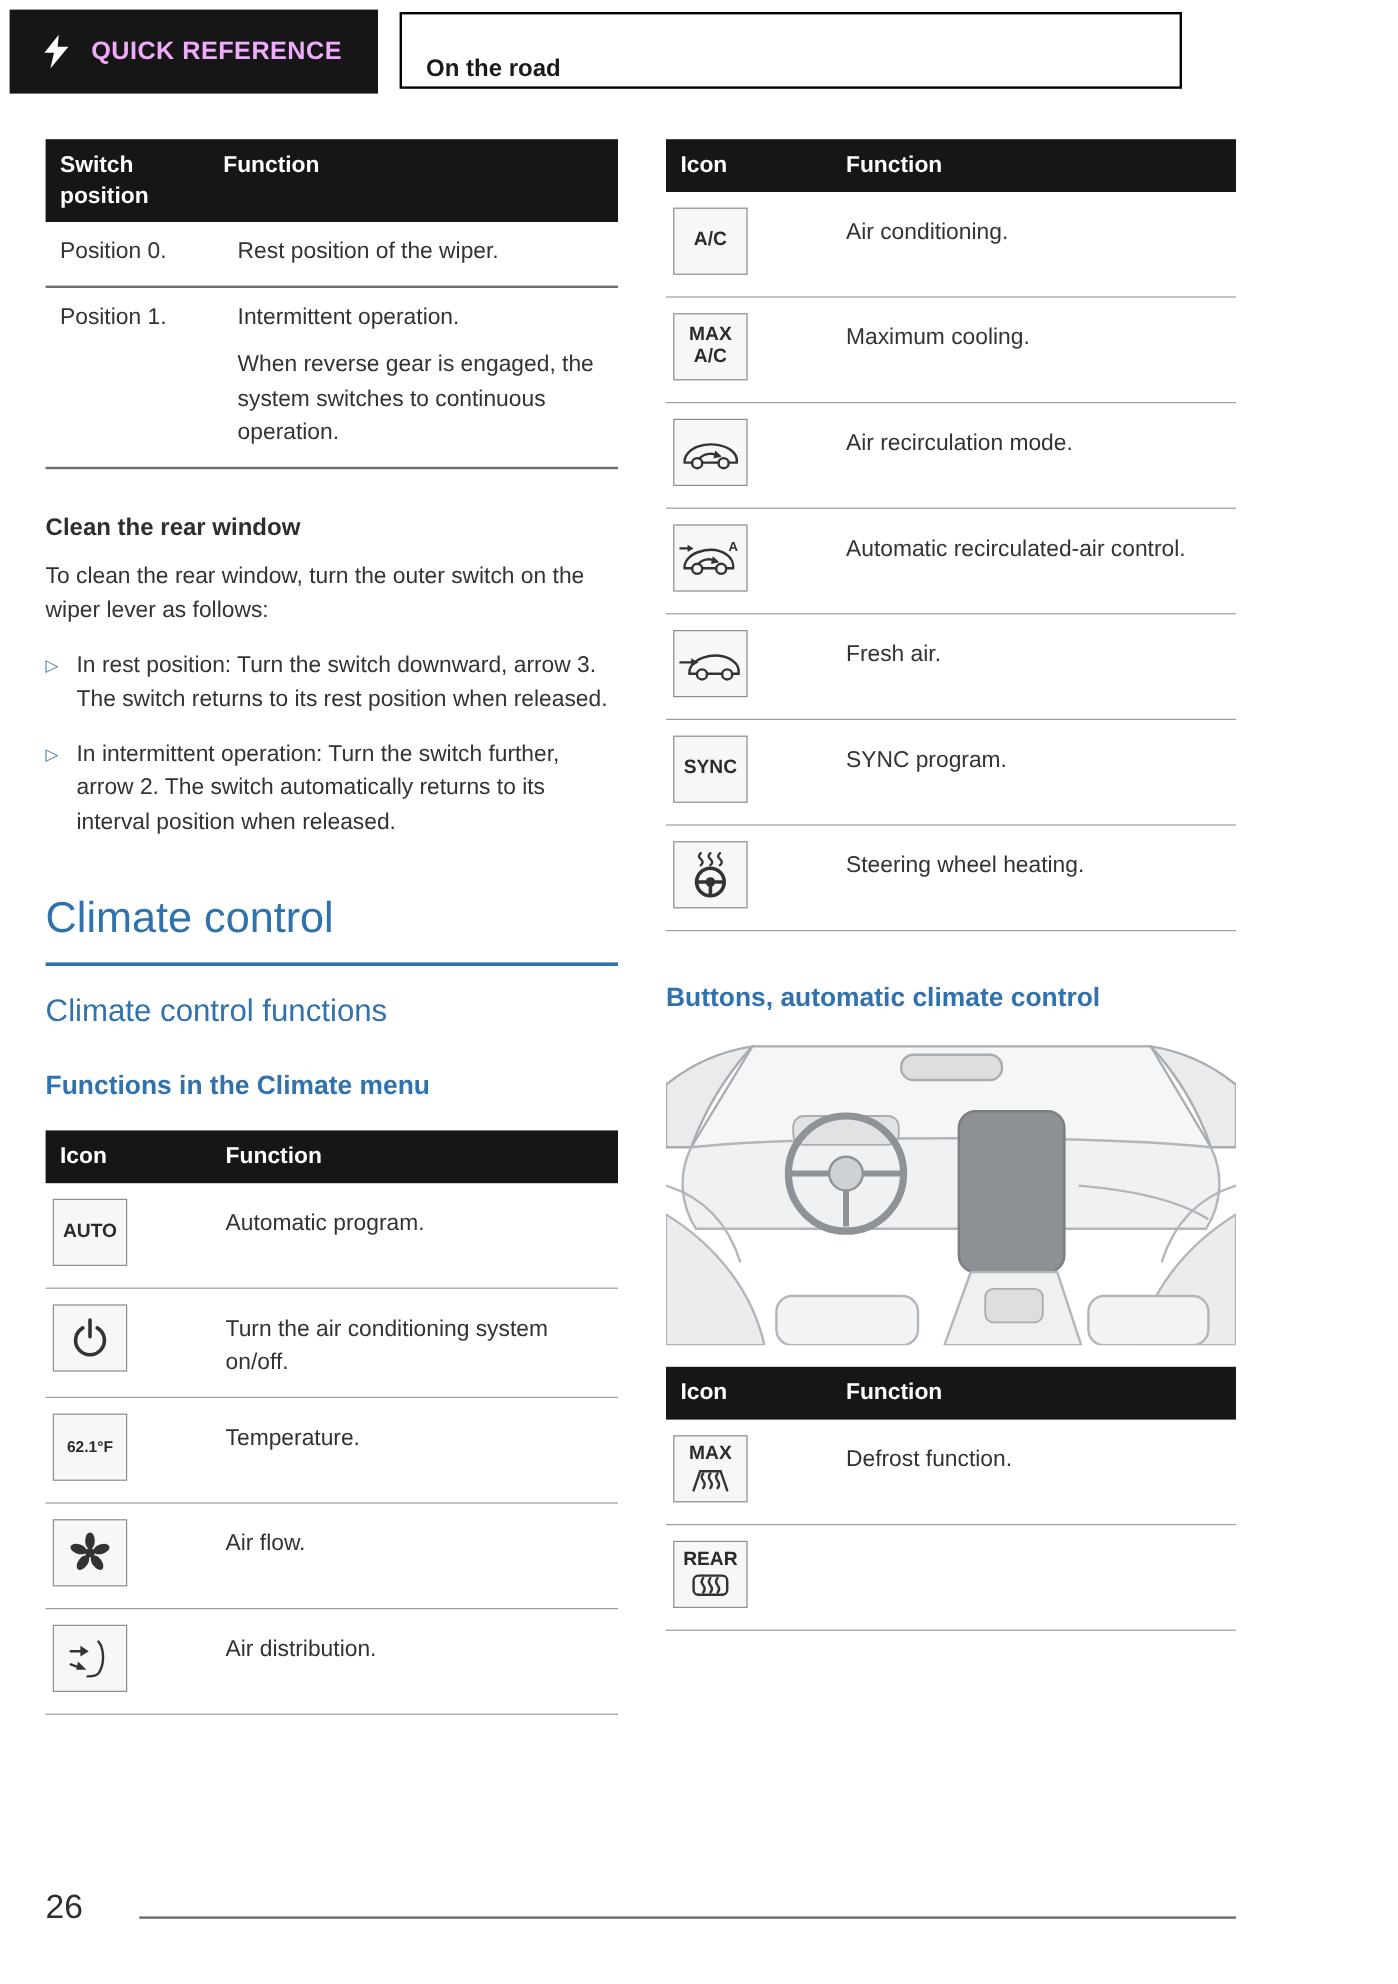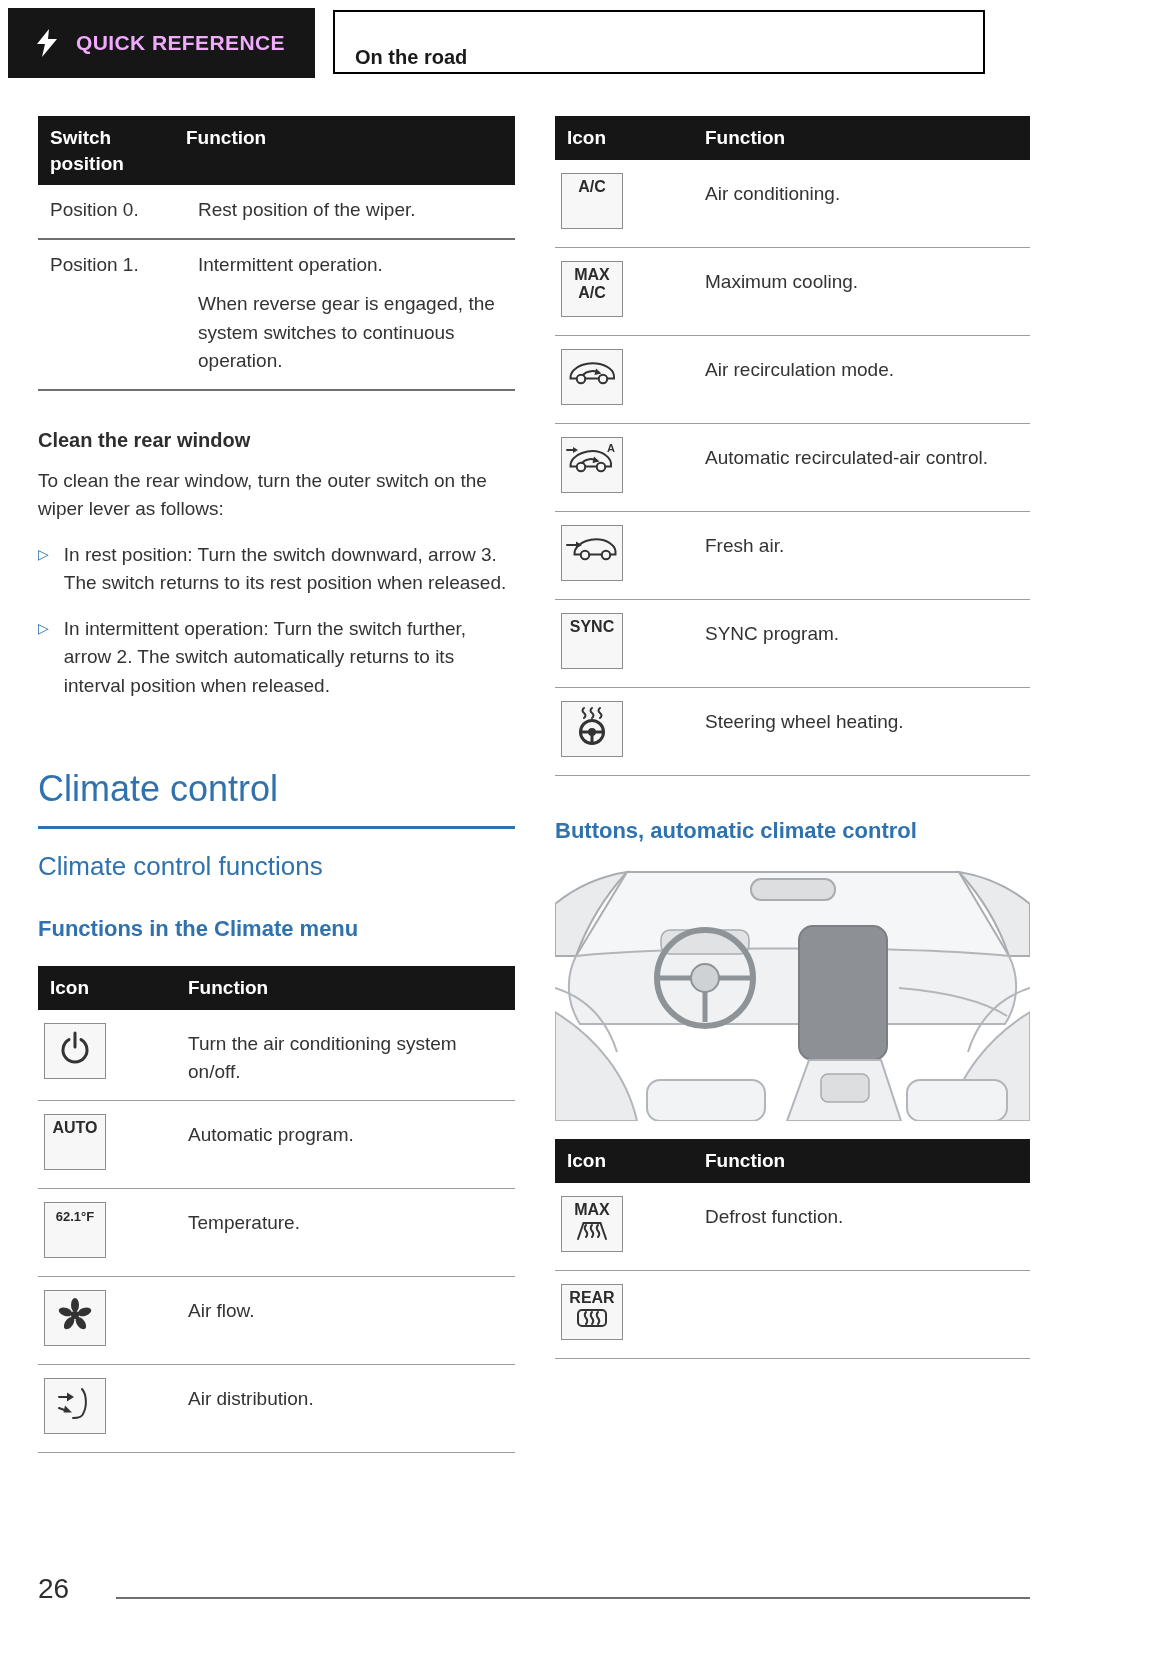--- a/index.html
+++ b/index.html
@@ -44,35 +44,35 @@
   .wiper-row .c2 p + p { margin-top:11px; }
 
   .icon-row {
     display:flex; align-items:flex-start; border-bottom:1px solid #9c9c9c;
     padding:13px 0 13px; min-height:88px;
   }
   .icon-cell { width:150px; padding-left:6px; flex:0 0 150px; }
   .fn-cell { flex:1; padding-top:7px; padding-right:2px; }
   .icon-box {
     width:62px; min-height:56px; border:1px solid #8d8d8d; background:#f7f7f7;
-    display:flex; flex-direction:column; align-items:center; 
+    display:flex; flex-direction:column; align-items:center; justify-content:center;
     color:#2b2b2b; padding:4px 2px;
   }
   .icon-box .txt  { font-weight:600; font-size:16px; line-height:1.15; }
   .icon-box .txt-sm { font-weight:600; font-size:13px; }
 
   
   .h-bold { font-size:20px; font-weight:bold; color:#2e2e2e; margin:34px 0 0; }
   .para { margin:12px 0 0; }
   .bullet { display:flex; gap:15px; margin-top:17px; }
   .bullet .tri { color:#2f72ae; font-size:14px; line-height:1; margin-top:6px; flex:0 0 auto; }
   .bullet .btxt { flex:1; }
 
   .h1-blue {
-    font-size:36px; font-weight:400; color:#2f72ae; margin:68px 0 0;
+    font-size:36px; font-weight:400; color:#2f72ae; margin:44px 0 0;
     padding-bottom:16px; border-bottom:3px solid #2f72ae; line-height:1.15;
   }
   .h2-blue { font-size:26px; font-weight:400; color:#2f72ae; margin:22px 0 0; line-height:1.2; }
   .h3-blue { font-size:22px; font-weight:bold; color:#2f72ae; margin:34px 0 0; line-height:1.2; }
   .col-right .h3-blue { margin-top:42px; }
 
   .menu-table { margin-top:24px; }
 
   
   .car-illustration { margin-top:22px; }
@@ -150,36 +150,36 @@
 
       <div class="menu-table">
         <div class="tbl-head">
           <div class="c1" style="width:150px;">Icon</div>
           <div class="c2">Function</div>
         </div>
 
         <div class="icon-row">
           <div class="icon-cell">
             <div class="icon-box">
+              <span class="txt">AUTO</span>
+            </div>
+          </div>
+          <div class="fn-cell">Automatic program.</div>
+        </div>
+
+        <div class="icon-row">
+          <div class="icon-cell">
+            <div class="icon-box">
               <svg width="40" height="40" viewBox="0 0 40 40">
                 <path class="ln3" d="M26 11.6 A12 12 0 1 1 14 11.6"></path>
                 <path class="ln3" d="M20 5 V19"></path>
               </svg>
             </div>
           </div>
           <div class="fn-cell">Turn the air conditioning system on/off.</div>
-        </div>
-
-        <div class="icon-row">
-          <div class="icon-cell">
-            <div class="icon-box">
-              <span class="txt">AUTO</span>
-            </div>
-          </div>
-          <div class="fn-cell">Automatic program.</div>
         </div>
 
         <div class="icon-row">
           <div class="icon-cell">
             <div class="icon-box">
               <span class="txt-sm">62.1°F</span>
             </div>
           </div>
           <div class="fn-cell">Temperature.</div>
         </div>

